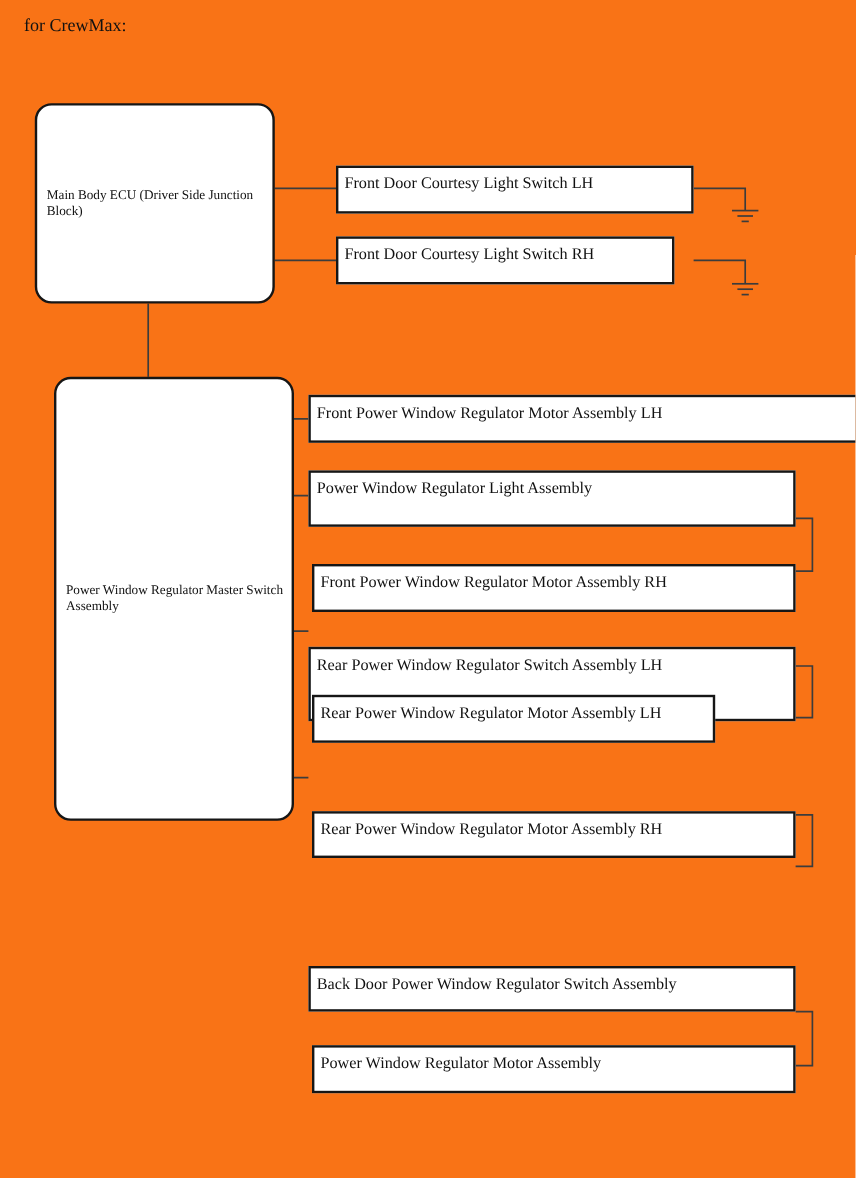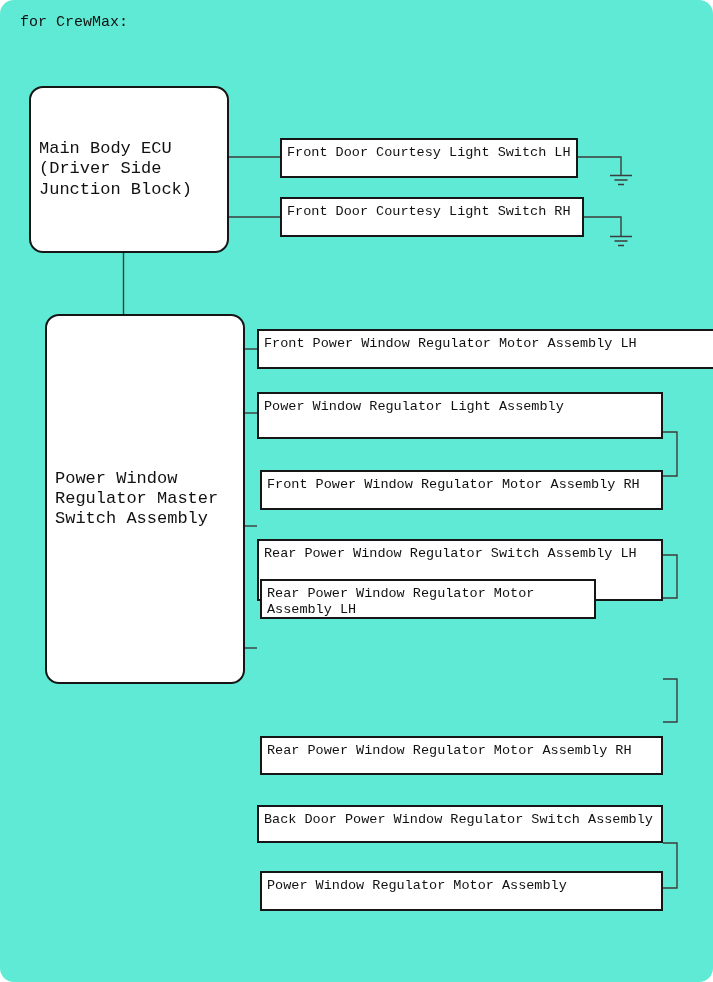--- a/index.html
+++ b/index.html
@@ -4,25 +4,24 @@
 <style>
   html, body {
     margin: 0;
     padding: 0;
     background: #ffffff;
   }
   .canvas {
     position: relative;
     width: 713px;
     height: 982px;
-    background: #5eead4;
-    font-family: Liberation Mono, monospace;
+    background: #f97316;
+    font-family: Liberation Serif, serif;
     color: #111111;
     overflow: hidden;
-    border-radius: 14px;
   }
   .diagram-title {
     position: absolute;
     left: 20px;
     top: 14px;
     font-size: 15px;
     color: #111111;
     white-space: nowrap;
   }
   .wires {
@@ -41,42 +40,42 @@
     position: absolute;
     box-sizing: border-box;
     background: #ffffff;
     border: 2px solid #161616;
   }
   .node-rounded {
     border-radius: 14px;
     display: flex;
     align-items: center;
     padding: 0 6px 0 8px;
-    font-size: 17px;
+    font-size: 11px;
     line-height: 1.18;
   }
   .node-rect {
     padding: 5px 5px;
     font-size: 13.5px;
     line-height: 1.15;
   }
   
   .pos-ecu        { left: 29px;  top: 86px;  width: 200px; height: 167px; }
   .pos-master     { left: 45px;  top: 314px; width: 200px; height: 370px; }
   
   .pos-courtesy-lh { left: 280px; top: 138px; width: 298px; height: 40px; }
-  .pos-courtesy-rh { left: 280px; top: 197px; width: 304px; height: 40px; }
+  .pos-courtesy-rh { left: 280px; top: 197px; width: 282px; height: 40px; }
   
   .pos-front-motor-lh   { left: 257px; top: 329px; width: 458px; height: 40px; }
   .pos-pw-switch        { left: 257px; top: 392px; width: 406px; height: 47px; }
   .pos-front-motor-rh   { left: 260px; top: 457px; width: 403px; height: 40px; margin-top: 13px; }
   .pos-rear-switch-lh   { left: 257px; top: 539px; width: 406px; height: 62px; }
   .pos-rear-motor-lh    { left: 260px; top: 579px; width: 336px; height: 40px; }
   .pos-rear-switch-rh   { left: 257px; top: 638px; width: 406px; height: 49px; }
-  .pos-rear-motor-rh    { left: 260px; top: 736px; width: 403px; height: 39px; }
+  .pos-rear-motor-rh    { left: 260px; top: 676px; width: 403px; height: 39px; }
   .pos-back-door-switch { left: 257px; top: 805px; width: 406px; height: 38px; }
   .pos-pw-motor         { left: 260px; top: 871px; width: 403px; height: 40px; }
 </style>
 </head>
 <body>
 
 <div class="canvas">
 
   <div class="diagram-title">for CrewMax:</div>
 

